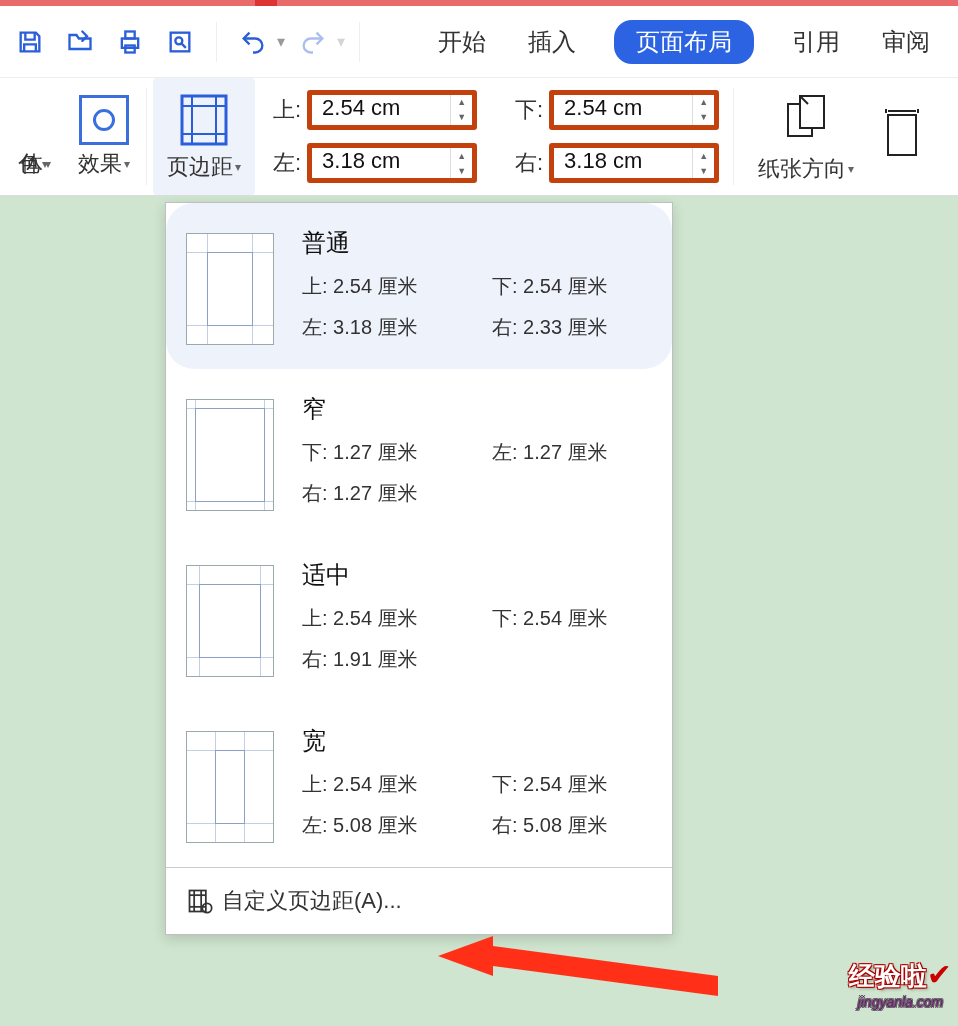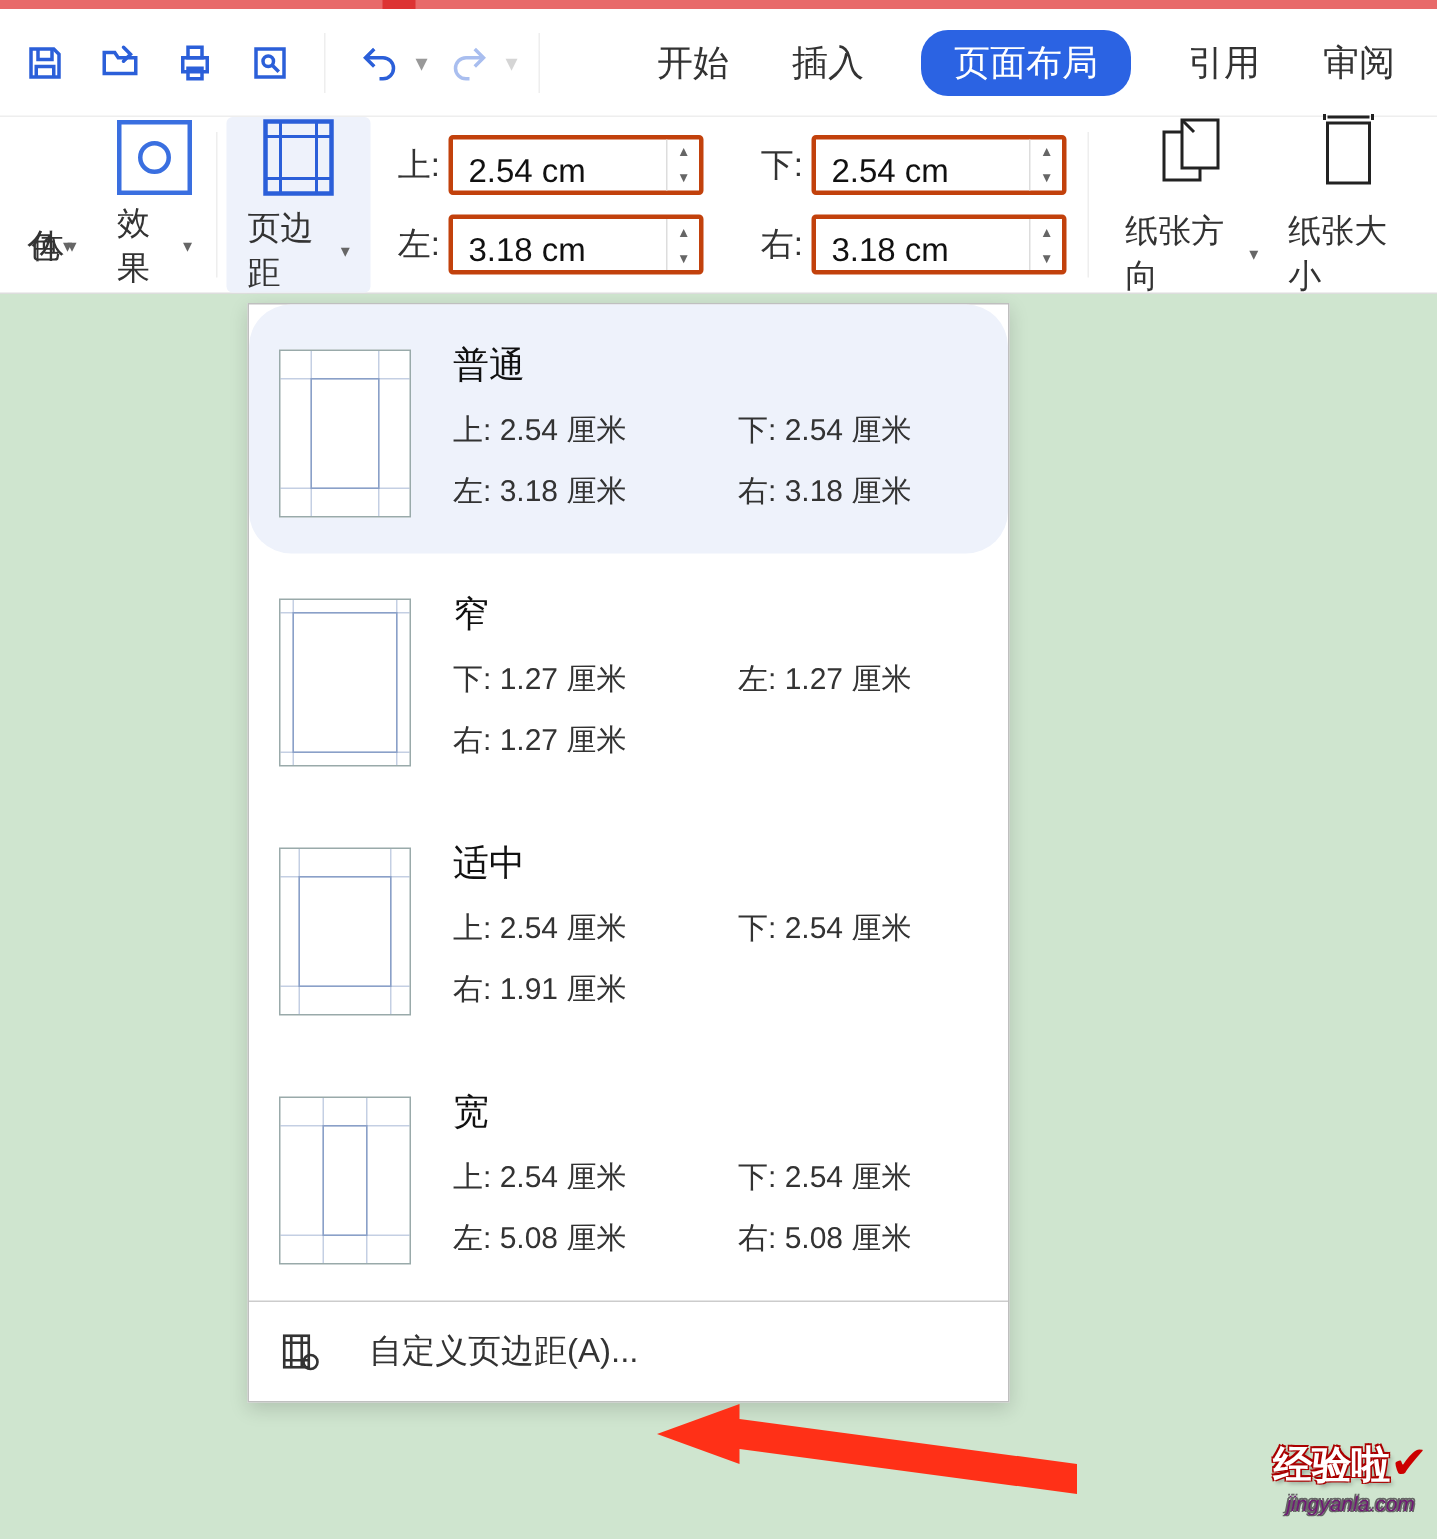--- a/index.html
+++ b/index.html
@@ -27,37 +27,37 @@
 .ribbon-label { font-size:22px; color:#333; display:flex; align-items:center; gap:2px; }
 .chev { font-size:12px; color:#666; }
 .effect-icon { width:50px; height:50px; border:3px solid #3a6fe0; display:flex; align-items:center; justify-content:center; }
 .effect-icon .dot { width:22px; height:22px; border:3px solid #3a6fe0; border-radius:50%; }
 .margin-big { width:56px; height:56px; }
 .margin-big svg { width:56px; height:56px; }
 
 .margin-inputs { display:grid; grid-template-columns:auto auto; grid-template-rows:auto auto; gap:10px 30px; align-items:center; padding:10px 0; }
 .m-field { display:flex; align-items:center; gap:6px; }
 .m-field .lbl { font-size:22px; color:#333; width:36px; text-align:right; }
-.spinner { display:flex; align-items:flex-end; border:3px solid #c2410c; border-radius:3px; height:40px; width:170px; background:#fff; }
+.spinner { display:flex; align-items:flex-start; border:5px solid #c2410c; border-radius:3px; height:40px; width:170px; background:#fff; }
 .spinner .val { flex:1; font-size:22px; padding:0 10px; color:#111; }
 .spinner .arrows { display:flex; flex-direction:column; width:22px; border-left:1px solid #ddd; height:100%; }
 .spinner .arrows span { flex:1; display:flex; align-items:center; justify-content:center; font-size:9px; color:#666; }
 
 .orient-icon svg, .size-icon svg { width:56px; height:56px; stroke:#222; stroke-width:2; fill:none; }
 
 
 .panel { position:absolute; left:165px; top:196px; width:508px; background:#fff; border:1px solid #bfbfbf; box-shadow:0 4px 12px rgba(0,0,0,.15); }
 .preset { display:flex; gap:28px; padding:24px 20px; }
 .preset.selected { background:#eef2fb;border-radius:28px; }
 .preset-thumb { width:88px; height:112px; border:1px solid #9aa; background:#fff; position:relative; flex-shrink:0; margin-top:6px; }
 .preset-thumb .pg { position:absolute; border:1px solid #8aa0c8; }
 .preset-body { flex:1; }
 .preset-title { font-size:24px; color:#111; margin-bottom:14px; }
 .preset-grid { display:grid; grid-template-columns:1fr 1fr; gap:14px 30px; font-size:20px; color:#333; }
-.panel-footer { border-top:1px solid #ccc; display:flex; align-items:center; gap:32px; padding:18px 20px; }
+.panel-footer { border-top:1px solid #ccc; display:flex; align-items:center; gap:8px; padding:18px 20px; }
 .panel-footer svg { width:28px; height:28px; stroke:#333; fill:none; stroke-width:1.5; }
 .panel-footer .txt { font-size:22px; color:#333; }
 
 
 .arrow-annot { position:absolute; left:438px; top:930px; width:280px; height:70px; pointer-events:none; }
 
 
 .wm { position:absolute; right:6px; bottom:16px; text-align:center; }
 .wm .big { font-size:26px; font-weight:bold; color:#fff; text-shadow: -1px -1px 0 #a00, 1px -1px 0 #a00, -1px 1px 0 #a00, 1px 1px 0 #a00, 2px 2px 3px rgba(0,0,0,.3); }
 .wm .check { color:#c00; font-size:30px; }
@@ -227,41 +227,38 @@
         </span>
     </div>
 
     <div class="ribbon-group">
       <div class="size-icon">
         <svg viewBox="0 0 56 56">
             <rect x="14" y="8" width="28" height="40"></rect>
             <path d="M14 4 h28 M12 6v-4 M44 6v-4"></path>
           </svg>
       </div>
-      <span class="ribbon-label">
-          <span>纸张大小</span>
-        </span>
     </div>
   </div>
 
   <div class="panel">
     <div id="presets-container">
         <div class="preset selected">
     <div class="preset-thumb">
       <div class="pg" style="top:18px;bottom:18px;left:20px;right:20px"></div>
       <div class="pg" style="top:0;bottom:0;left:20px;right:20px;border-top:none;border-bottom:none;opacity:.5"></div>
       <div class="pg" style="left:0;right:0;top:18px;bottom:18px;border-left:none;border-right:none;opacity:.5"></div>
     </div>
     <div class="preset-body">
       <div class="preset-title">普通</div>
       <div class="preset-grid">
         <span>上: 2.54 厘米</span>
         <span>下: 2.54 厘米</span>
         <span>左: 3.18 厘米</span>
-        <span>右: 3.18 厘米</span>
+        <span>右: 2.33 厘米</span>
       </div>
     </div>
         </div>
         <div class="preset">
     <div class="preset-thumb">
       <div class="pg" style="top:8px;bottom:8px;left:8px;right:8px"></div>
       <div class="pg" style="top:0;bottom:0;left:8px;right:8px;border-top:none;border-bottom:none;opacity:.5"></div>
       <div class="pg" style="left:0;right:0;top:8px;bottom:8px;border-left:none;border-right:none;opacity:.5"></div>
     </div>
     <div class="preset-body">

